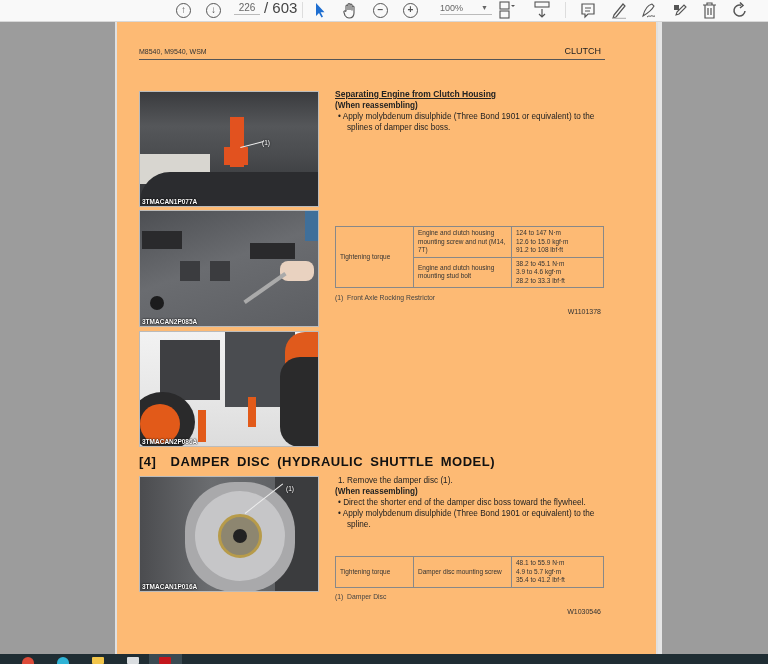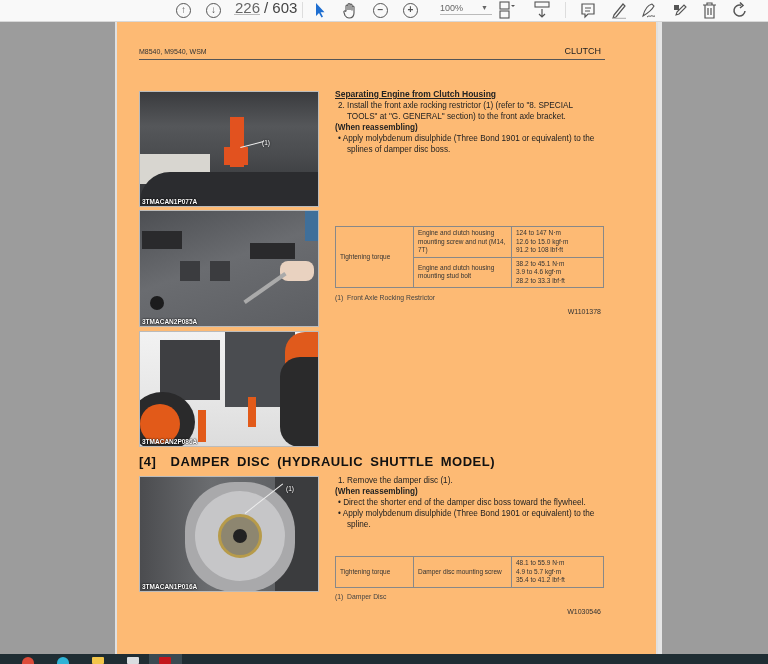--- a/index.html
+++ b/index.html
@@ -1,20 +1,20 @@
 <!DOCTYPE html>
 <html><head>
 <meta charset="utf-8">
 <style>
   * { box-sizing: border-box; margin: 0; padding: 0; }
   html, body { width: 768px; height: 664px; overflow: hidden; background: #9c9c9c; font-family: "Liberation Sans", sans-serif; }
   .toolbar { position: absolute; left: 0; top: 0; width: 768px; height: 22px; background: #f9f9f9; border-bottom: 1px solid #d8d8d8; }
   .tb-icon { position: absolute; top: 0; height: 20px; display: flex; align-items: center; justify-content: center; color: #555; }
   .circ { width: 15px; height: 15px; border: 1.4px solid #555; border-radius: 50%; font-size: 10px; line-height: 12px; text-align: center; color: #555; font-weight: bold; }
-  .page-box { position: absolute; top: 1px; left: 234px; width: 26px; height: 14px; border-bottom: 1px solid #bbb; font-size: 15px; color: #666; text-align: right; line-height: 14px; }
+  .page-box { position: absolute; top: 1px; left: 234px; width: 26px; height: 14px; border-bottom: 1px solid #bbb; font-size: 10px; color: #666; text-align: center; line-height: 14px; }
   .page-total { position: absolute; top: 1px; left: 264px; font-size: 15px; color: #444; line-height: 14px; }
   .sep { position: absolute; top: 2px; width: 1px; height: 16px; background: #ddd; }
   .zoom-box { position: absolute; top: 1px; left: 440px; width: 52px; height: 14px; border-bottom: 1px solid #bbb; font-size: 9px; color: #666; line-height: 14px; padding-left: 0px; }
   .zoom-box span.arr { position: absolute; right: 4px; top: 0; font-size: 7px; }
   .left-gutter { position: absolute; left: 0; top: 22px; width: 111px; height: 632px; background: #9c9c9c; }
   .right-gutter { position: absolute; left: 662px; top: 22px; width: 106px; height: 632px; background: #9c9c9c; }
   .page { position: absolute; left: 115px; top: 22px; width: 543px; height: 632px; background: #fdba74; border-left: 2px solid #e0e0e0; border-right: 2px solid #e0e0e0; }
   .scroll-edge { position: absolute; left: 658px; top: 22px; width: 4px; height: 632px; background: #e6e6e6; }
   .taskbar { position: absolute; left: 0; top: 654px; width: 768px; height: 10px; background: #1f2d33; }
   .tk { position: absolute; top: 657px; width: 12px; height: 7px; border-radius: 6px 6px 0 0; }
@@ -154,21 +154,20 @@
     <div style="position:absolute; left:140px; top:25px; width:40px; height:90px; background:#2a2a2b; border-radius:20px 0 0 20px;"></div>
     <div style="position:absolute; left:-10px; top:60px; width:65px; height:60px; border-radius:50%; background:#2a2a2b;"></div>
     <div style="position:absolute; left:0px; top:72px; width:40px; height:40px; border-radius:50%; background:#e25a19;"></div>
     <div style="position:absolute; left:58px; top:78px; width:8px; height:32px; background:#e25a19;"></div>
     <div style="position:absolute; left:108px; top:65px; width:8px; height:30px; background:#e25a19;"></div>
     <div class="cap">3TMACAN2P086A</div>
   </div>
 
   <div class="txt" style="top:67px;">
     <div class="sub">Separating Engine from Clutch Housing</div>
-    <div class="item">2.  Install the front axle rocking restrictor (1) (refer to "8. SPECIAL TOOLS" at "G. GENERAL" section) to the front axle bracket.</div>
     <div class="bold">(When reassembling)</div>
     <div class="bul">•  Apply molybdenum disulphide (Three Bond 1901 or equivalent) to the splines of damper disc boss.</div>
   </div>
 
   <table class="tq" style="top:204px; width:269px;">
     <tbody>
         <tr>
       <td rowspan="2" style="width:78px;">Tightening torque</td>
       <td style="width:98px;">Engine and clutch housing mounting screw and nut (M14, 7T)</td>
       <td>

